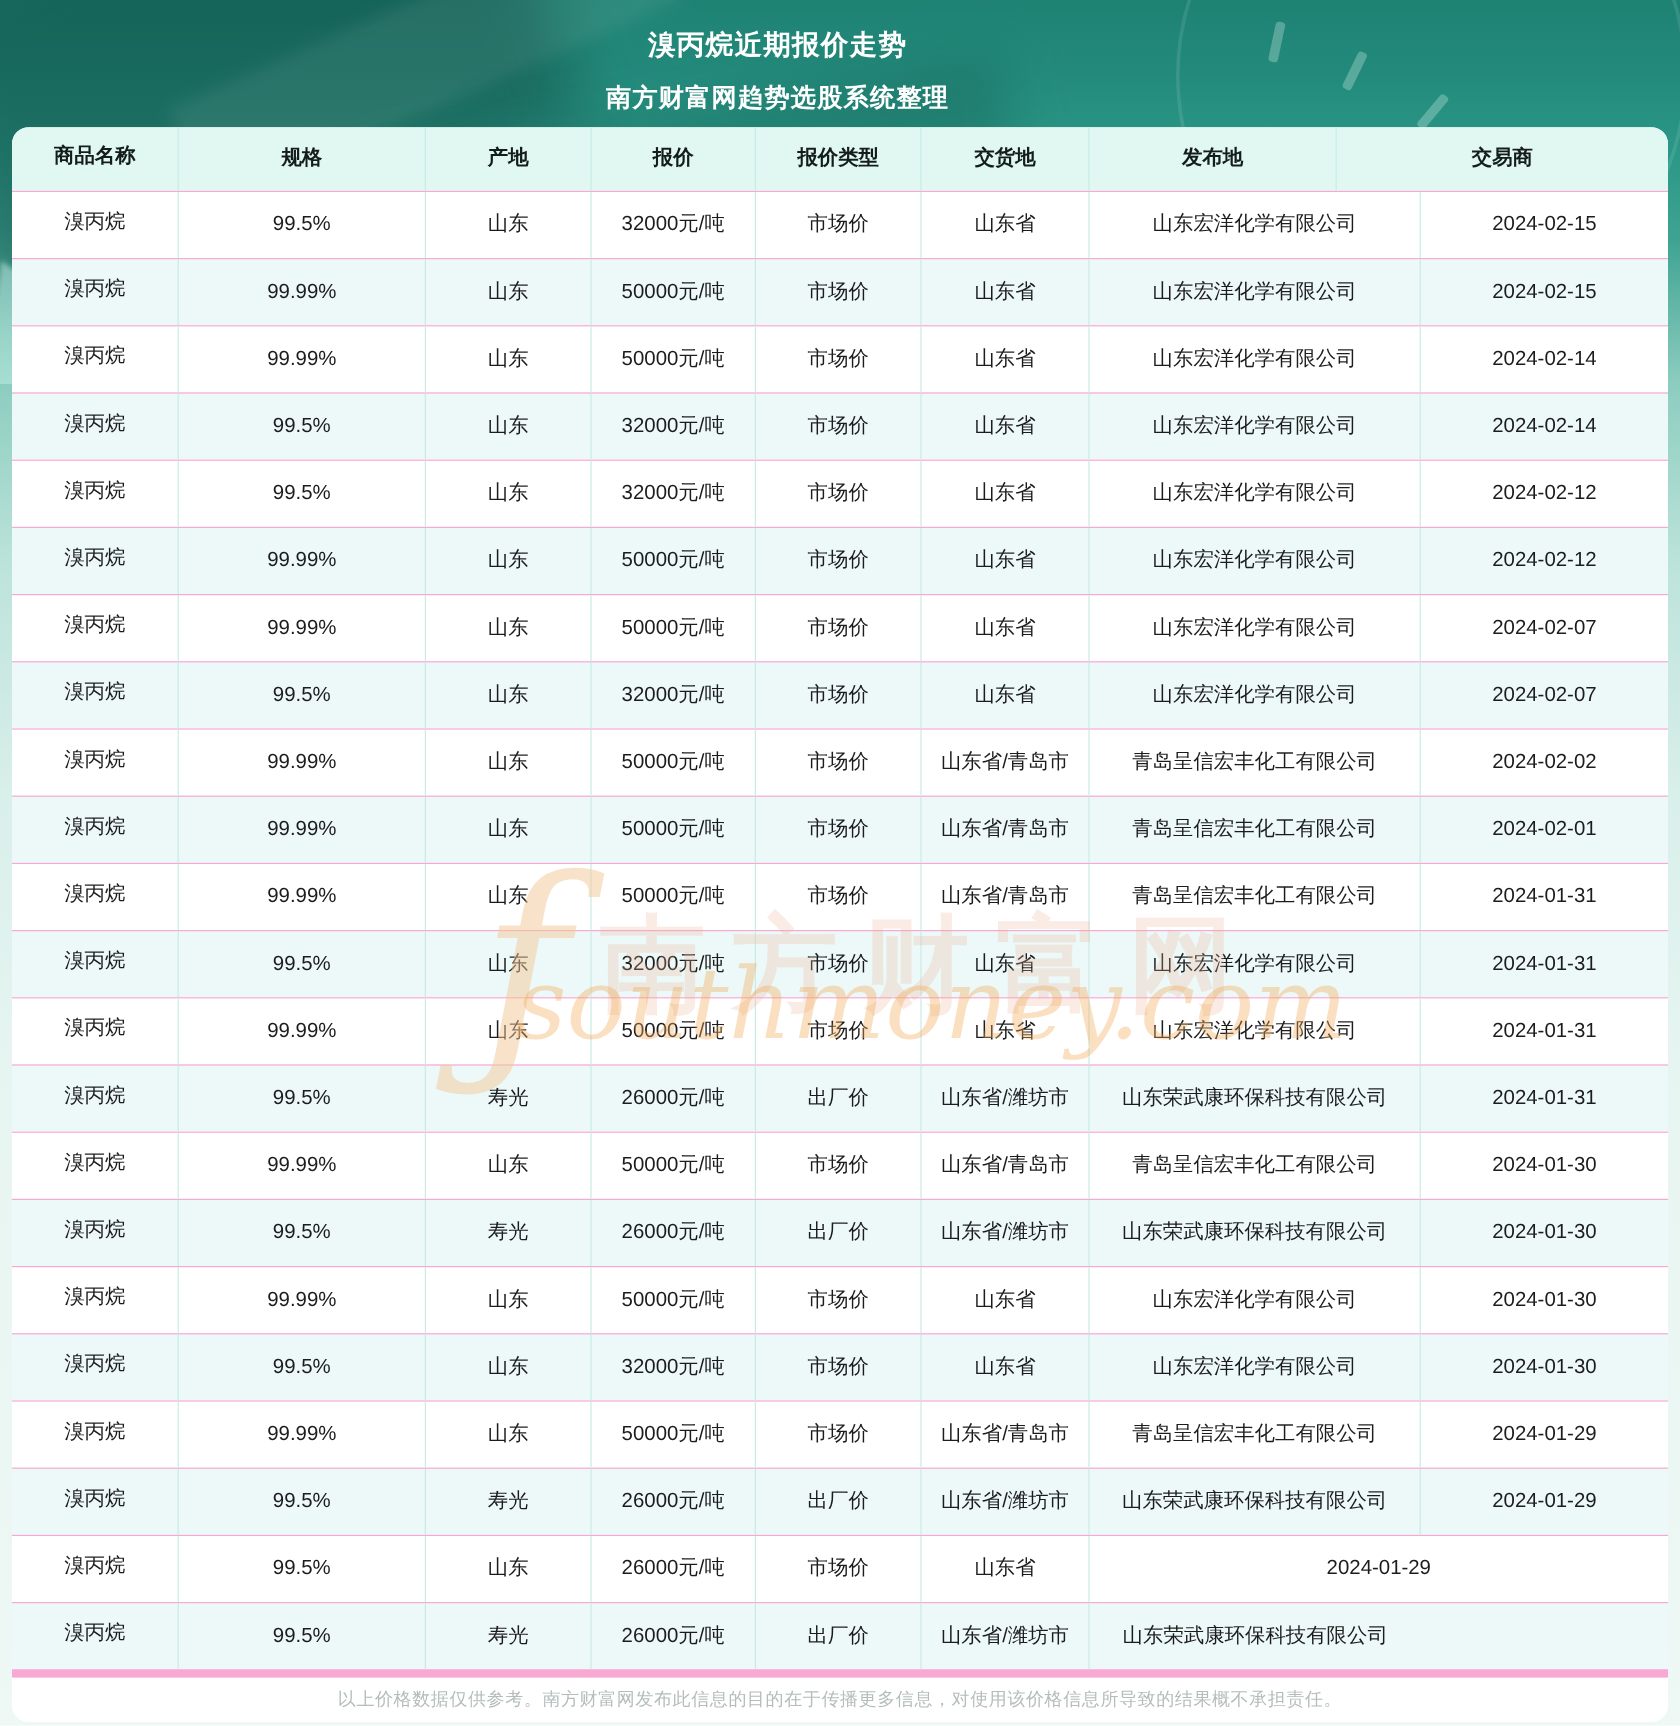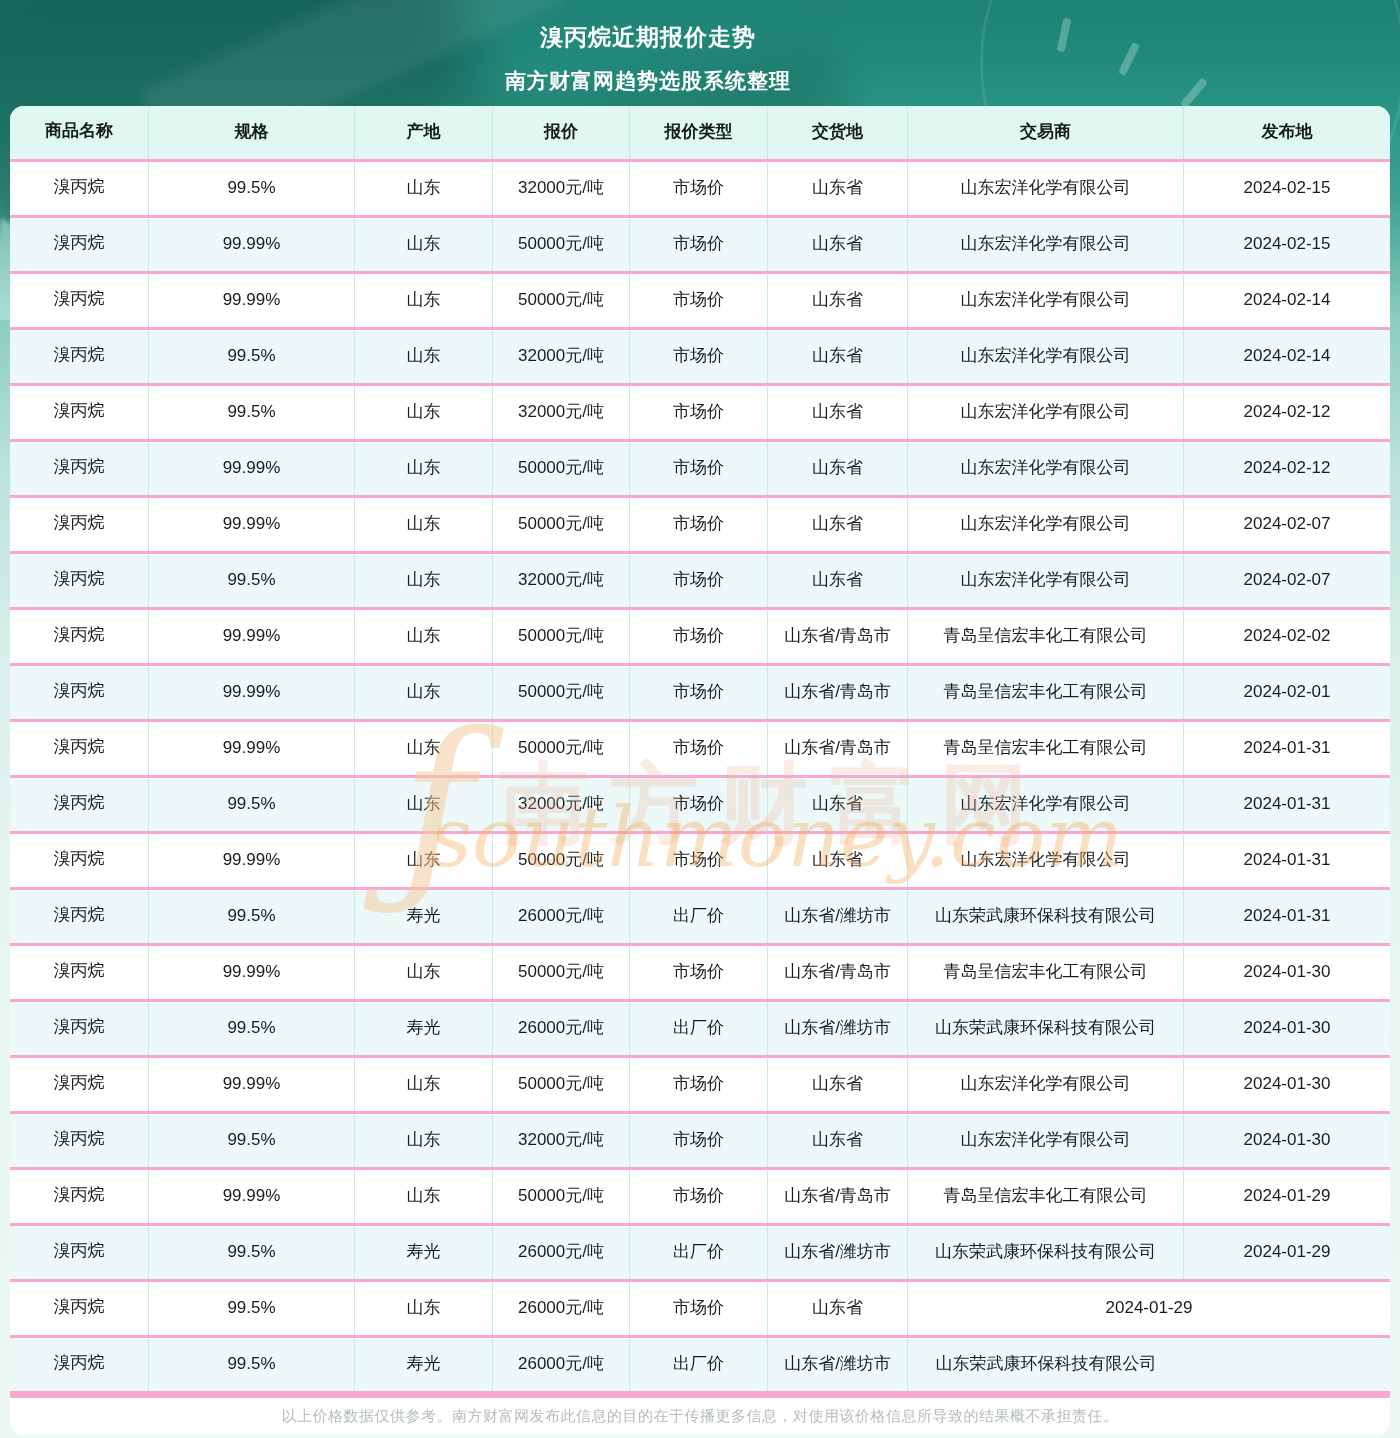--- a/index.html
+++ b/index.html
@@ -22,21 +22,21 @@
   .tri{position:absolute;left:-10px;top:225px;width:0;height:0;border-left:120px solid rgba(190,235,225,.55);border-top:60px solid transparent;border-bottom:90px solid transparent;transform:rotate(8deg);filter:blur(2px);}
   
   .titles{position:absolute;top:0;left:0;width:1296px;text-align:center;z-index:3;color:#ffffff;}
   .title1{margin-top:22px;font-size:23px;font-weight:700;letter-spacing:1px;}
   .title2{margin-top:14px;font-size:21px;font-weight:600;letter-spacing:1px;}
   
   .board{
     position:absolute;left:10px;top:106px;width:1380px;z-index:1;
     border-radius:14px;overflow:hidden;background:#ffffff;
   }
-  .tr{display:flex;height:56px;border-top:3px solid #f9a8d4;box-sizing:border-box;}
+  .tr{display:flex;height:56px;border-top:1px solid #f9a8d4;box-sizing:border-box;}
   .tr.header{height:53px;border-top:none;background:#e1f7f1;}
   .tr.even{background:#ecf9f8;}
   .tr.odd{background:#ffffff;}
   .td,.th{
     display:flex;align-items:center;justify-content:center;text-align:center;
     box-sizing:border-box;border-right:1px solid #c9ebe6;
     font-size:17px;color:#1c1c1c;line-height:1.2;padding:0 4px;
   }
   .th{font-weight:600;color:#141d1c;font-size:17px;}
   .td:last-child,.th:last-child{border-right:none;}
@@ -77,22 +77,22 @@
 </div>
 
 <div class="board">
   <div class="tr header">
     <div class="th c0">商品名称</div>
     <div class="th c1">规格</div>
     <div class="th c2">产地</div>
     <div class="th c3">报价</div>
     <div class="th c4">报价类型</div>
     <div class="th c5">交货地</div>
+    <div class="th c7">发布地</div>
     <div class="th c6">交易商</div>
-    <div class="th c7">发布地</div>
   </div>
   <div id="rows-host">
       <div class="tr odd">
         <div class="td c0">溴丙烷</div>
         <div class="td c1">99.5%</div>
         <div class="td c2">山东</div>
         <div class="td c3">32000元/吨</div>
         <div class="td c4">市场价</div>
         <div class="td c5">山东省</div>
         <div class="td c6">山东宏洋化学有限公司</div>

